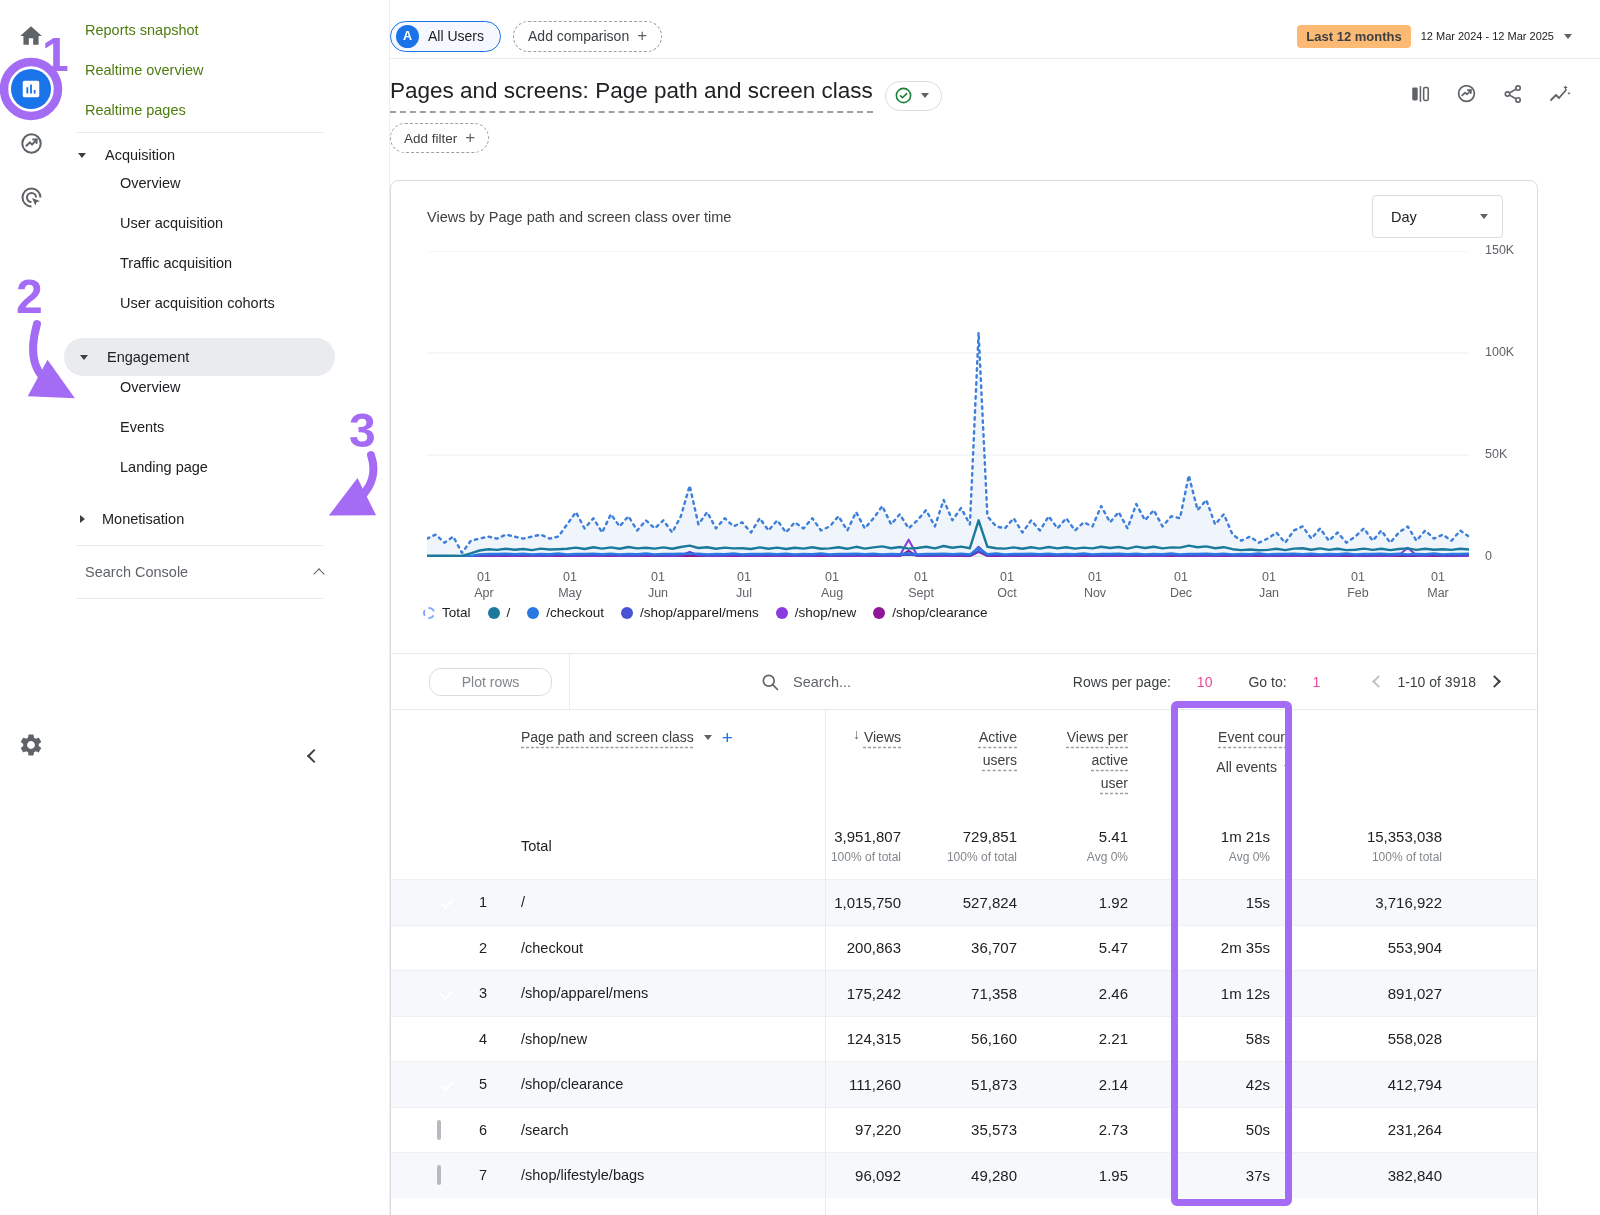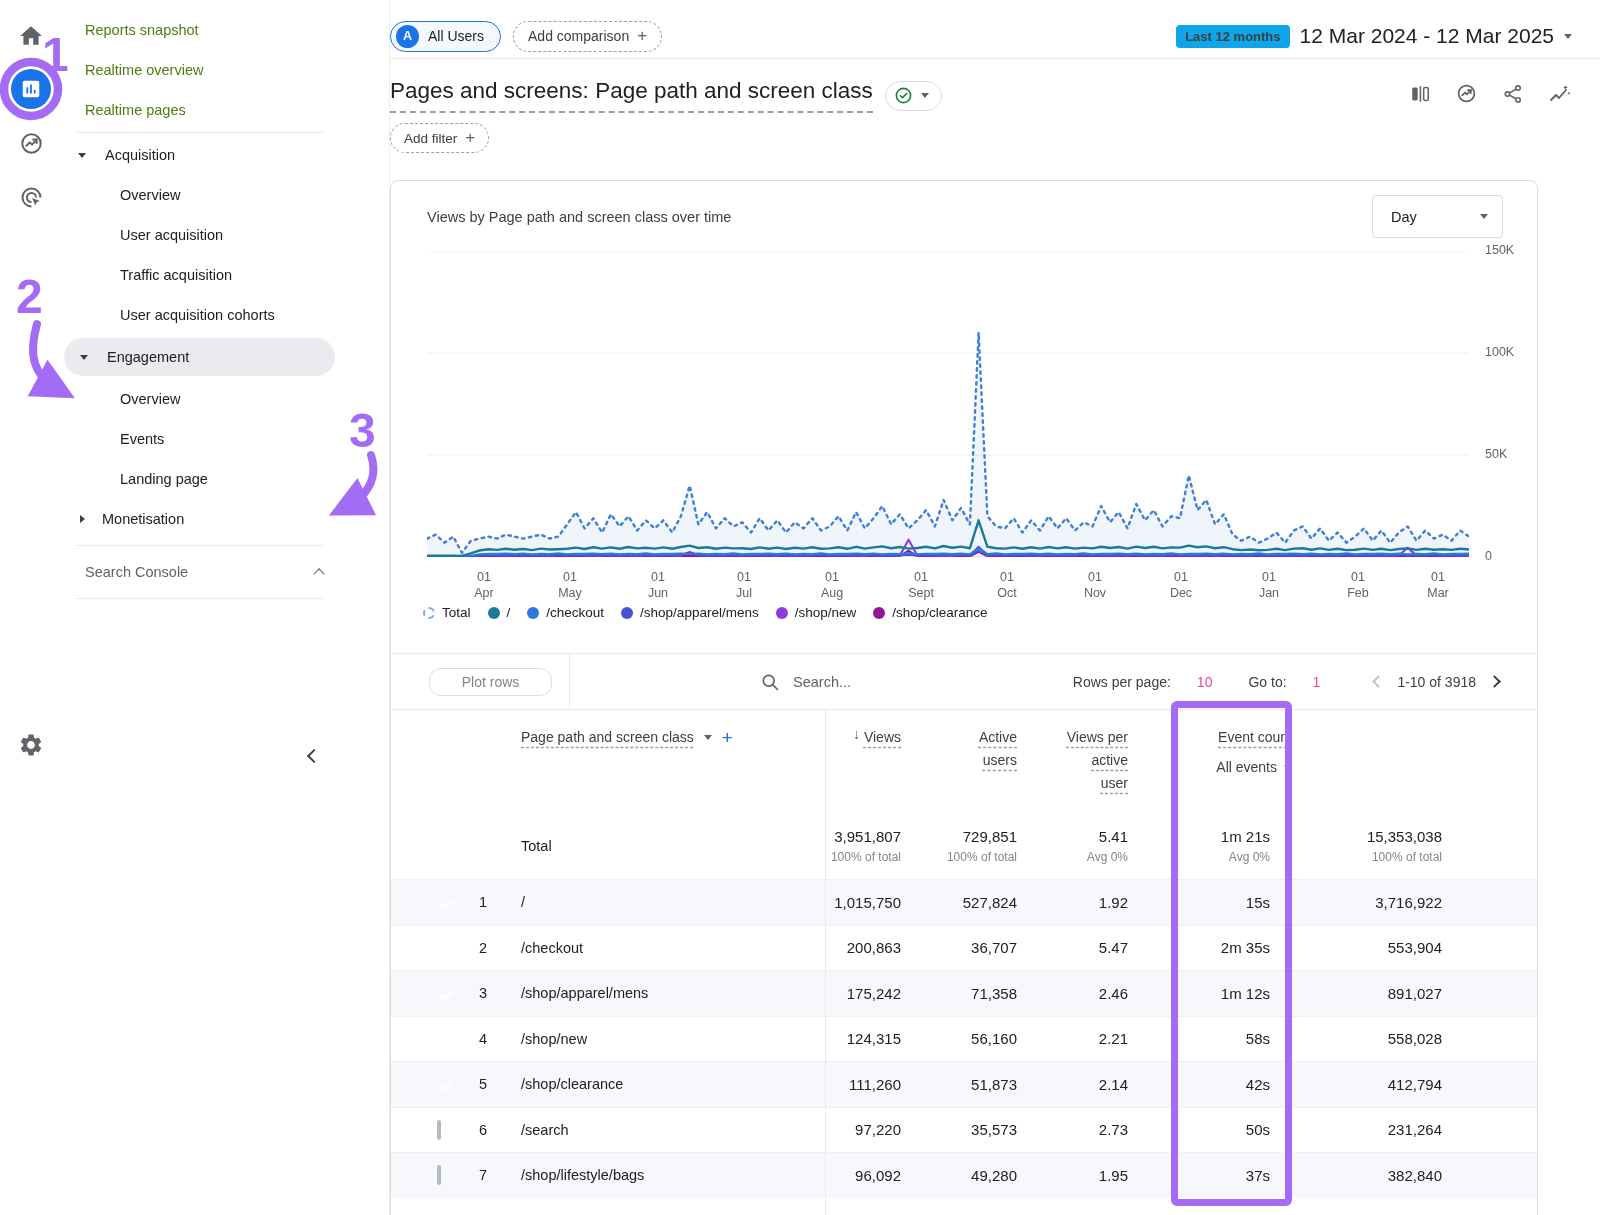--- a/index.html
+++ b/index.html
@@ -21,37 +21,37 @@
   .side-item { height:40px; display:flex; align-items:center; padding-left:23px; color:#4d7c0f; }
   .side-div { border-top:1px solid #e8eaed; margin:2px 66px 2px 14px; }
   .pill { height:38px; display:flex; align-items:center; border-radius:19px; margin:3px 54px 3px 2px; padding:0 16px 0 21px; }
   .pill-gray1 { background:#f1f3f4; color:#5f6368; }
   .pill-gray2 { background:#e9ebee; padding-left:0; }
   .pill-sel { background:#e8f0fe; color:#1967d2; padding-left:0; }
   .sect-row { height:40px; display:flex; align-items:center; }
   .tri-d { width:0; height:0; border-left:4.5px solid transparent; border-right:4.5px solid transparent; border-top:5px solid #3c4043; margin:0 0 0 16px; }
   .tri-r { width:0; height:0; border-top:4.5px solid transparent; border-bottom:4.5px solid transparent; border-left:5px solid #3c4043; margin:0 0 0 18px; }
   .sect-label { margin-left:19px; }
-  .sub-item { height:40px; display:flex; align-items:center; padding-left:58px; }
+  .sub-item { height:40px; display:flex; align-items:flex-start; padding-left:58px; }
   .pill .sub-pad { padding-left:58px; }
   .chev { width:8px; height:8px; border-right:1.8px solid #5f6368; border-bottom:1.8px solid #5f6368; display:inline-block; }
   .chev-up { transform:rotate(-135deg); margin-left:auto; margin-top:4px; }
   .chev-left { width:10px; height:10px; border-width:2.2px; border-color:#3c4043; transform:rotate(135deg); }
   .collapse-btn { position:absolute; right:70px; top:748px; }
 
   
   .main { position:absolute; left:390px; top:0; width:1210px; height:1215px; }
   .row1 { height:59px; display:flex; align-items:center; padding:14px 28px 0 0; border-bottom:1px solid #e8eaed; }
   .seg-pill { display:flex; align-items:center; gap:9px; height:31px; padding:0 16px 0 5px; border:1.5px solid #1a73e8; border-radius:16px; background:#f5f9ff; font-size:14px; color:#202124; }
   .seg-avatar { width:23px; height:23px; border-radius:50%; background:#1a73e8; color:#fff; font-size:12.5px; font-weight:bold; display:flex; align-items:center; justify-content:center; }
   .dash-pill { display:flex; align-items:center; gap:8px; height:31px; padding:0 14px; border:1px dashed #9aa0a6; border-radius:16px; font-size:14px; color:#3c4043; margin-left:12px; }
   .plus { color:#5f6368; font-size:17px; }
   .date-block { margin-left:auto; display:flex; align-items:center; gap:10px; }
-  .date-preset { background:#0ea5e9; border-radius:4px; padding:4px 9px; font-size:13px; font-weight:bold; color:#3c4043; }
-  .date-range { font-size:21px; color:#202124; }
+  .date-preset { background:#fdba74; border-radius:4px; padding:4px 9px; font-size:13px; font-weight:bold; color:#3c4043; }
+  .date-range { font-size:11px; color:#202124; }
   .caret { width:0; height:0; border-left:4.5px solid transparent; border-right:4.5px solid transparent; border-top:5px solid #5f6368; }
   .row2 { display:flex; align-items:center; margin-top:19px; padding-right:28px; }
   .page-title { font-size:22.5px; color:#202124; border-bottom:2px dashed #9aa0a6; padding-bottom:7px; }
   .check-pill { display:flex; align-items:center; gap:8px; height:30px; padding:0 12px 0 8px; border:1px solid #dadce0; border-radius:15px; margin-left:12px; }
   .hdr-icons { margin-left:auto; display:flex; align-items:center; gap:24px; }
   .row3 { margin-top:10px; }
   .addfilter { display:inline-flex; align-items:center; gap:8px; height:30px; padding:0 13px; border:1px dashed #9aa0a6; border-radius:15px; font-size:13.5px; color:#3c4043; }
 
   
   .card { position:relative; margin-top:27px; width:1148px; height:1060px; border:1px solid #dadce0; border-radius:8px; background:#fff; }

